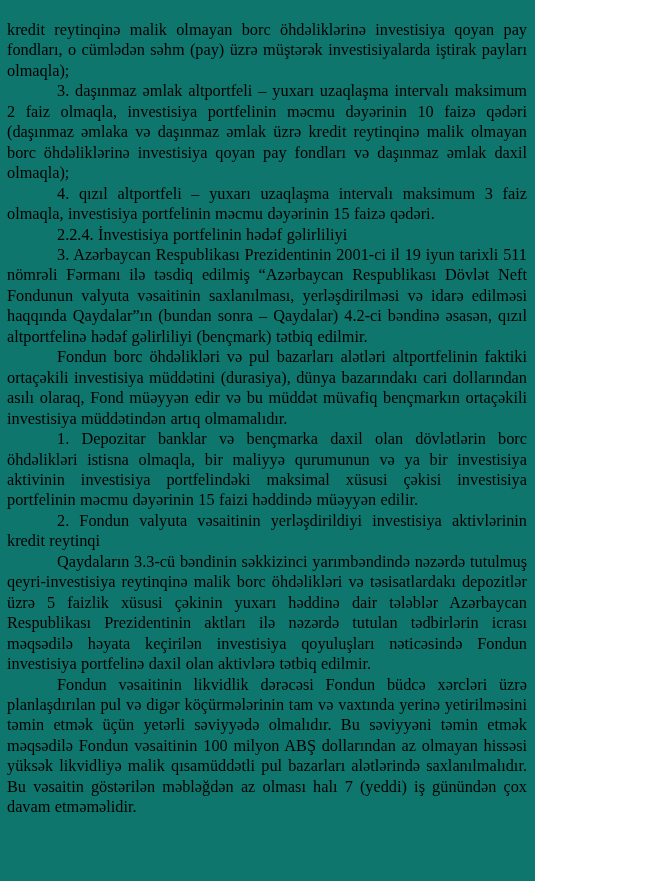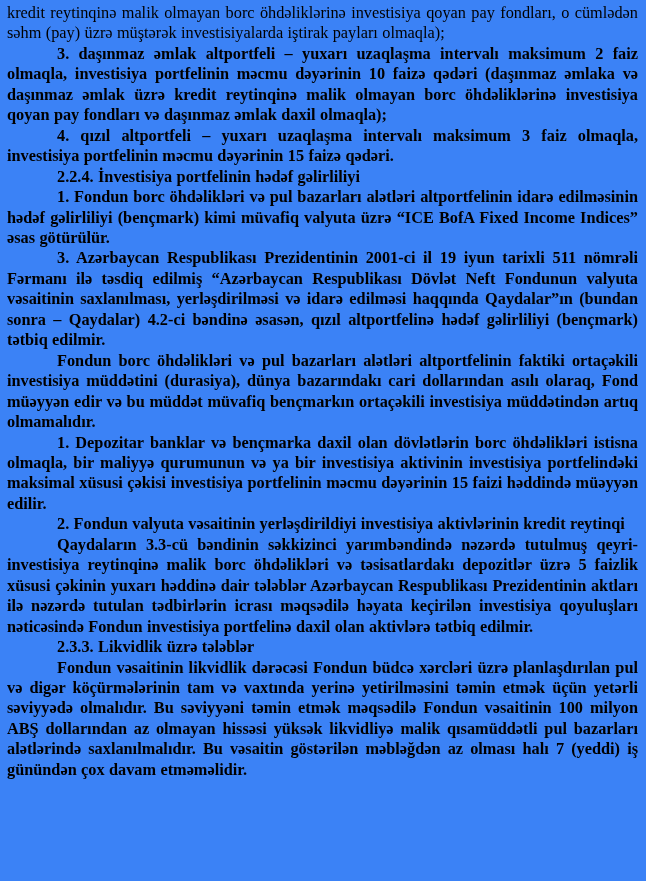--- a/index.html
+++ b/index.html
@@ -2,52 +2,49 @@
 <html><head>
 <meta charset="utf-8">
 <style>
   html, body {
     margin: 0;
     padding: 0;
     background: #ffffff;
   }
   .page {
     box-sizing: border-box;
-    width: 646px;
+    width: 535px;
     height: 881px;
-    background: #3b82f6;
-    padding: 3px 8px 0 7px;
+    background: #0f766e;
+    padding: 20px 8px 0 7px;
     overflow: hidden;
   }
   .doc p {
     margin: 0;
     padding: 0;
     font-family: "Liberation Serif", "DejaVu Serif", serif;
     font-size: 16.3px;
     line-height: 20.45px;
     color: #000000;
     text-align: justify;
     word-spacing: 0.02em;
   }
   .doc p.indent {
     text-indent: 50px;
-    font-weight: bold;
   }
 </style>
 </head>
 <body>
 
 <div class="page">
   <div class="doc">
     <p>kredit reytinqinə malik olmayan borc öhdəliklərinə investisiya qoyan pay fondları, o cümlədən səhm (pay) üzrə müştərək investisiyalarda iştirak payları olmaqla);</p>
     <p class="indent">3. daşınmaz əmlak altportfeli – yuxarı uzaqlaşma intervalı maksimum 2 faiz olmaqla, investisiya portfelinin məcmu dəyərinin 10 faizə qədəri (daşınmaz əmlaka və daşınmaz əmlak üzrə kredit reytinqinə malik olmayan borc öhdəliklərinə investisiya qoyan pay fondları və daşınmaz əmlak daxil olmaqla);</p>
     <p class="indent">4. qızıl altportfeli – yuxarı uzaqlaşma intervalı maksimum 3 faiz olmaqla, investisiya portfelinin məcmu dəyərinin 15 faizə qədəri.</p>
     <p class="indent">2.2.4. İnvestisiya portfelinin hədəf gəlirliliyi</p>
-    <p class="indent">1. Fondun borc öhdəlikləri və pul bazarları alətləri altportfelinin idarə edilməsinin hədəf gəlirliliyi (bençmark) kimi müvafiq valyuta üzrə “ICE BofA Fixed Income Indices” əsas götürülür.</p>
     <p class="indent">3. Azərbaycan Respublikası Prezidentinin 2001-ci il 19 iyun tarixli 511 nömrəli Fərmanı ilə təsdiq edilmiş “Azərbaycan Respublikası Dövlət Neft Fondunun valyuta vəsaitinin saxlanılması, yerləşdirilməsi və idarə edilməsi haqqında Qaydalar”ın (bundan sonra – Qaydalar) 4.2-ci bəndinə əsasən, qızıl altportfelinə hədəf gəlirliliyi (bençmark) tətbiq edilmir.</p>
     <p class="indent">Fondun borc öhdəlikləri və pul bazarları alətləri altportfelinin faktiki ortaçəkili investisiya müddətini (durasiya), dünya bazarındakı cari dollarından asılı olaraq, Fond müəyyən edir və bu müddət müvafiq bençmarkın ortaçəkili investisiya müddətindən artıq olmamalıdır.</p>
     <p class="indent">1. Depozitar banklar və bençmarka daxil olan dövlətlərin borc öhdəlikləri istisna olmaqla, bir maliyyə qurumunun və ya bir investisiya aktivinin investisiya portfelindəki maksimal xüsusi çəkisi investisiya portfelinin məcmu dəyərinin 15 faizi həddində müəyyən edilir.</p>
     <p class="indent">2. Fondun valyuta vəsaitinin yerləşdirildiyi investisiya aktivlərinin kredit reytinqi</p>
     <p class="indent">Qaydaların 3.3-cü bəndinin səkkizinci yarımbəndində nəzərdə tutulmuş qeyri-investisiya reytinqinə malik borc öhdəlikləri və təsisatlardakı depozitlər üzrə 5 faizlik xüsusi çəkinin yuxarı həddinə dair tələblər Azərbaycan Respublikası Prezidentinin aktları ilə nəzərdə tutulan tədbirlərin icrası məqsədilə həyata keçirilən investisiya qoyuluşları nəticəsində Fondun investisiya portfelinə daxil olan aktivlərə tətbiq edilmir.</p>
-    <p class="indent">2.3.3. Likvidlik üzrə tələblər</p>
     <p class="indent">Fondun vəsaitinin likvidlik dərəcəsi Fondun büdcə xərcləri üzrə planlaşdırılan pul və digər köçürmələrinin tam və vaxtında yerinə yetirilməsini təmin etmək üçün yetərli səviyyədə olmalıdır. Bu səviyyəni təmin etmək məqsədilə Fondun vəsaitinin 100 milyon ABŞ dollarından az olmayan hissəsi yüksək likvidliyə malik qısamüddətli pul bazarları alətlərində saxlanılmalıdır. Bu vəsaitin göstərilən məbləğdən az olması halı 7 (yeddi) iş günündən çox davam etməməlidir.</p>
   </div>
 </div>
 
 </body></html>

